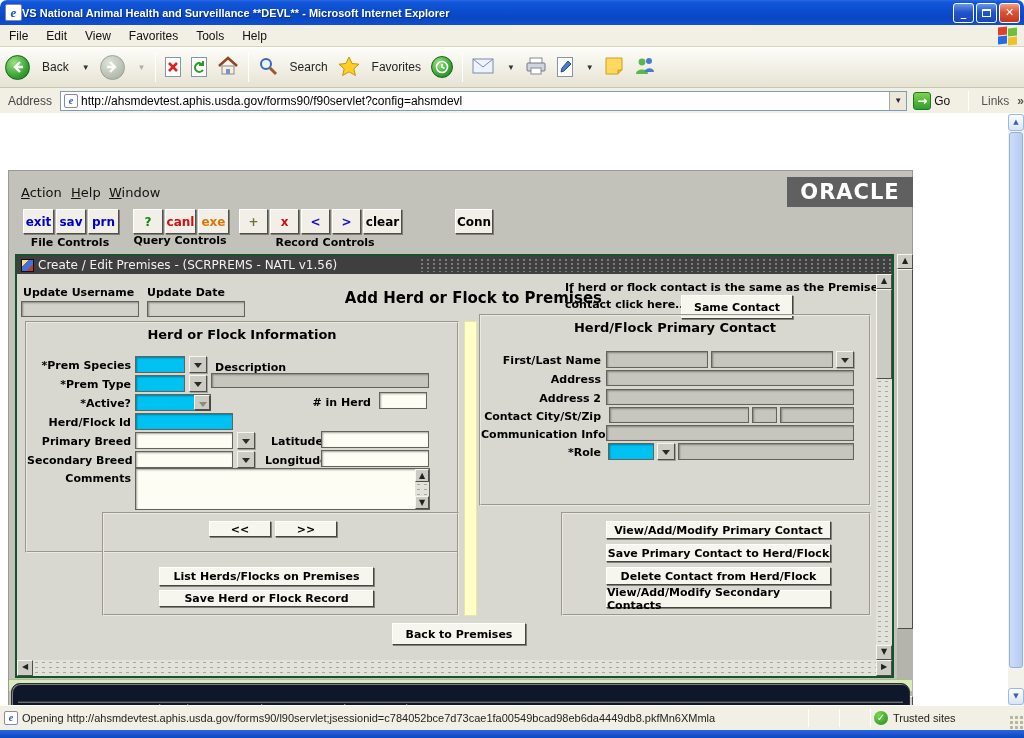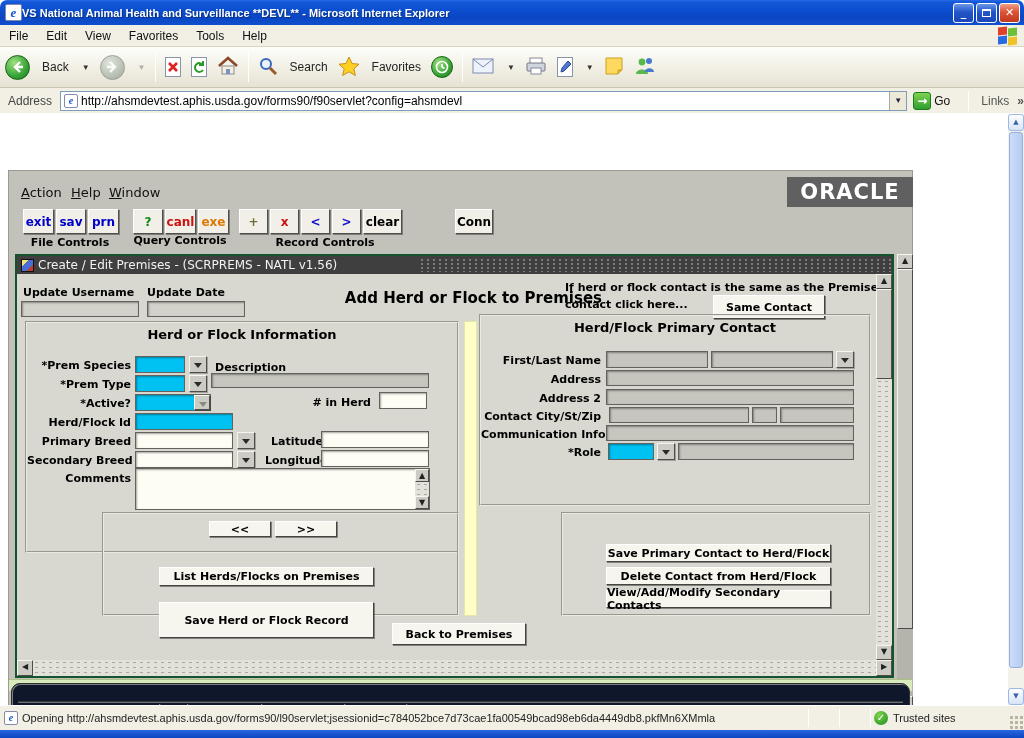--- a/index.html
+++ b/index.html
@@ -309,21 +309,21 @@
 
         <div class="flabel" style="left:6px;top:12px">Update Username</div>
         <div class="fld f-gray" style="left:4px;top:27px;width:118px;height:16px;background:#d2d2ca"></div>
         <div class="flabel" style="left:130px;top:12px">Update Date</div>
         <div class="fld f-gray" style="left:130px;top:27px;width:98px;height:16px;background:#d2d2ca"></div>
 
         <div class="flabel" style="left:285px;top:15px;width:300px;text-align:right;font-size:15px">Add Herd or Flock to Premises</div>
 
         <div class="flabel" style="left:548px;top:7px">If herd or flock contact is the same as the Premises</div>
         <div class="flabel" style="left:548px;top:24px">contact click here...</div>
-        <div class="fbtn" style="left:696px;top:21px;width:112px;height:24px">Same Contact</div>
+        <div class="fbtn" style="left:664px;top:21px;width:112px;height:24px">Same Contact</div>
 
         <div class="gbox" style="left:8px;top:47px;width:434px;height:232px">
           <div class="gbox-title">Herd or Flock Information</div>
 
           <div class="flabel ra" style="left:0;top:36px;width:104px">*Prem Species</div>
           <div class="fld f-cyan" style="left:108px;top:33px;width:50px;height:17px"></div>
           <div class="ddb" style="left:162px;top:33px"></div>
 
           <div class="flabel" style="left:188px;top:38px">Description</div>
           <div class="fld f-gray" style="left:184px;top:50px;width:218px;height:15px"></div>
@@ -391,24 +391,25 @@
           <div class="flabel ra" style="left:0;top:130px;width:120px">*Role</div>
           <div class="fld f-cyan" style="left:127px;top:127px;width:46px;height:17px"></div>
           <div class="ddb" style="left:176px;top:127px"></div>
           <div class="fld f-gray" style="left:197px;top:127px;width:176px;height:17px"></div>
         </div>
 
         <div class="gbox" style="left:85px;top:238px;width:357px;height:104px">
           <div class="fbtn" style="left:105px;top:7px;width:62px;height:16px">&lt;&lt;</div>
           <div class="fbtn" style="left:171px;top:7px;width:62px;height:16px">&gt;&gt;</div>
           <div class="fbtn" style="left:55px;top:53px;width:215px;height:19px">List Herds/Flocks on Premises</div>
-          <div class="fbtn" style="left:55px;top:88px;width:215px;height:36px">Save Herd or Flock Record</div>
+          <div class="fbtn" style="left:55px;top:76px;width:215px;height:17px">Save Herd or Flock Record</div>
         </div>
 
         <div class="gbox" style="left:544px;top:238px;width:310px;height:104px">
+          <div class="fbtn" style="left:43px;top:7px;width:225px;height:18px">View/Add/Modify Primary Contact</div>
           <div class="fbtn" style="left:43px;top:30px;width:225px;height:18px">Save Primary Contact to Herd/Flock</div>
           <div class="fbtn" style="left:43px;top:53px;width:225px;height:18px">Delete Contact from Herd/Flock</div>
           <div class="fbtn" style="left:43px;top:76px;width:225px;height:18px">View/Add/Modify Secondary Contacts</div>
         </div>
 
         <div class="fbtn" style="left:375px;top:349px;width:134px;height:22px">Back to Premises</div>
 
         <div style="position:absolute;right:0;top:0;width:16px;height:386px;background:#d4d4cc">
           <div class="sb-btn" style="left:0;top:0;width:16px;height:15px">▲</div>
           <div class="sb-thumb" style="left:0;top:15px;width:16px;height:90px"></div>

